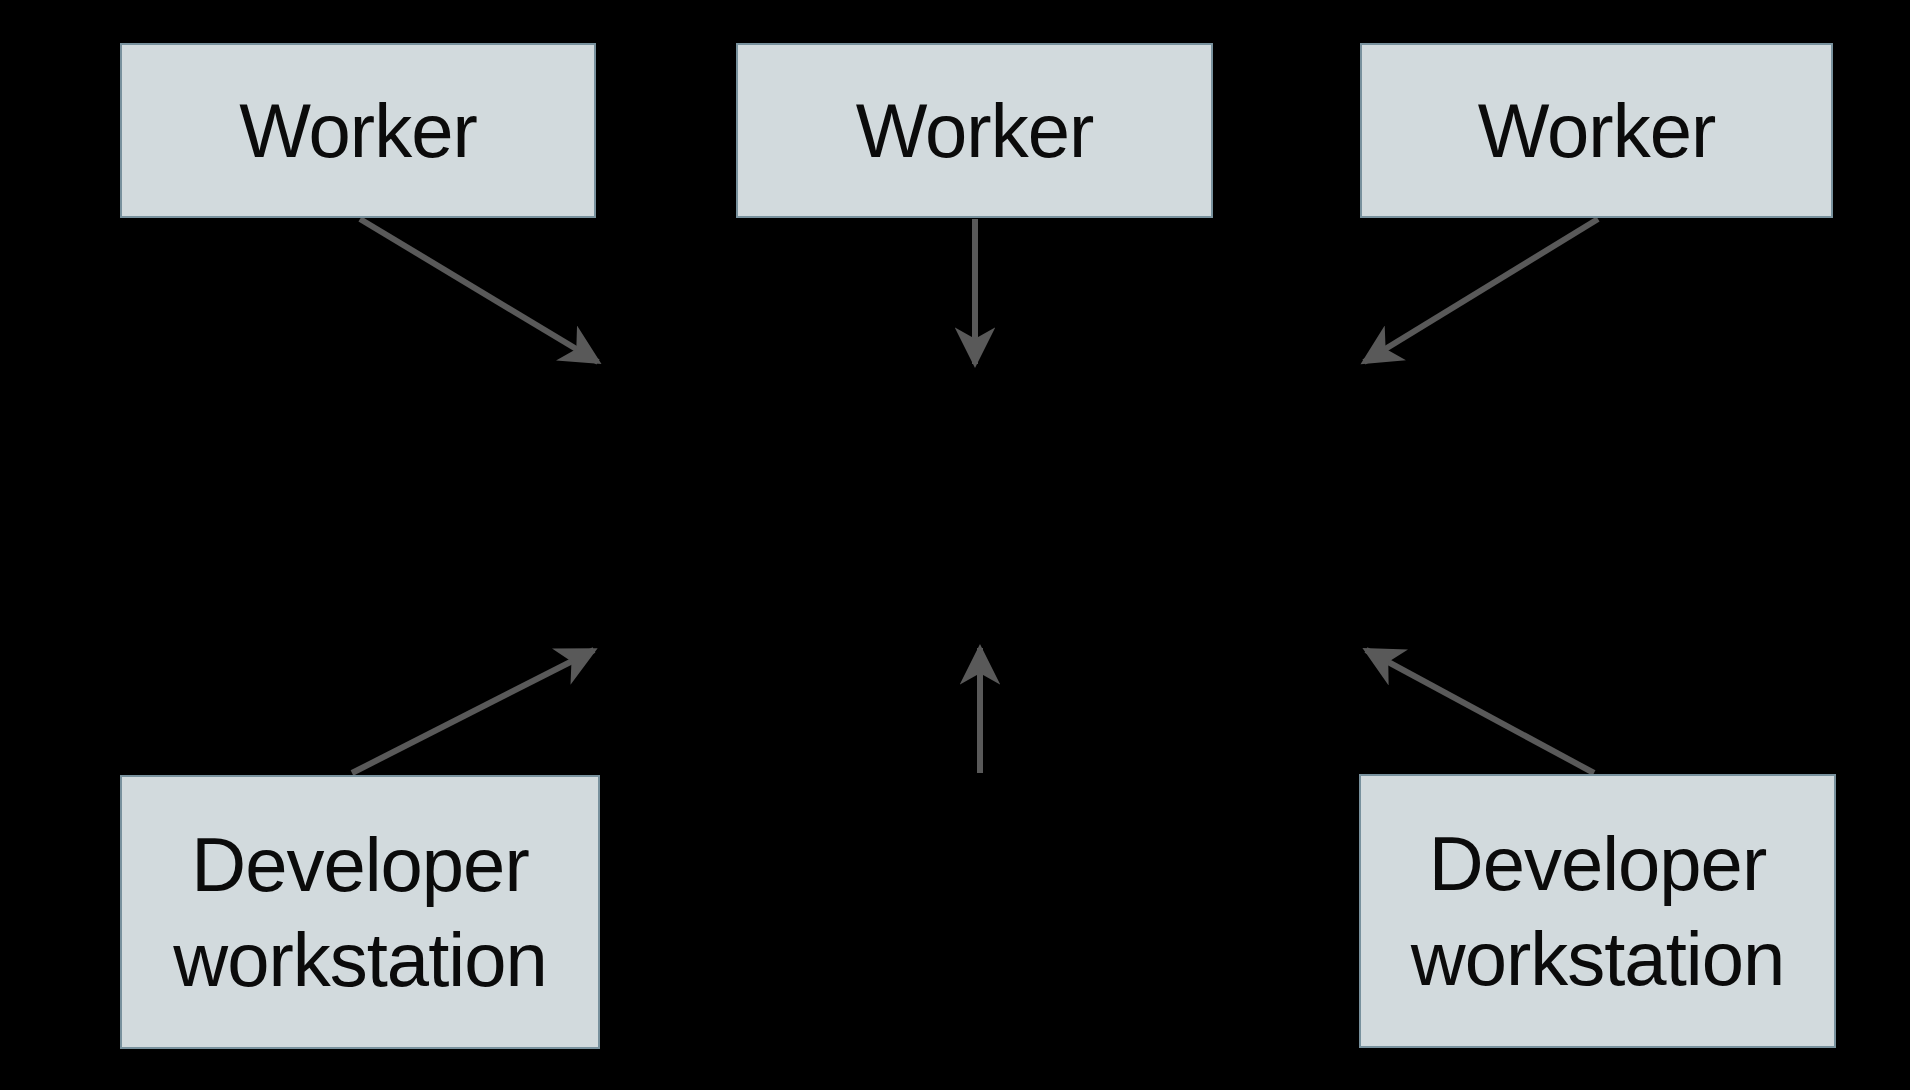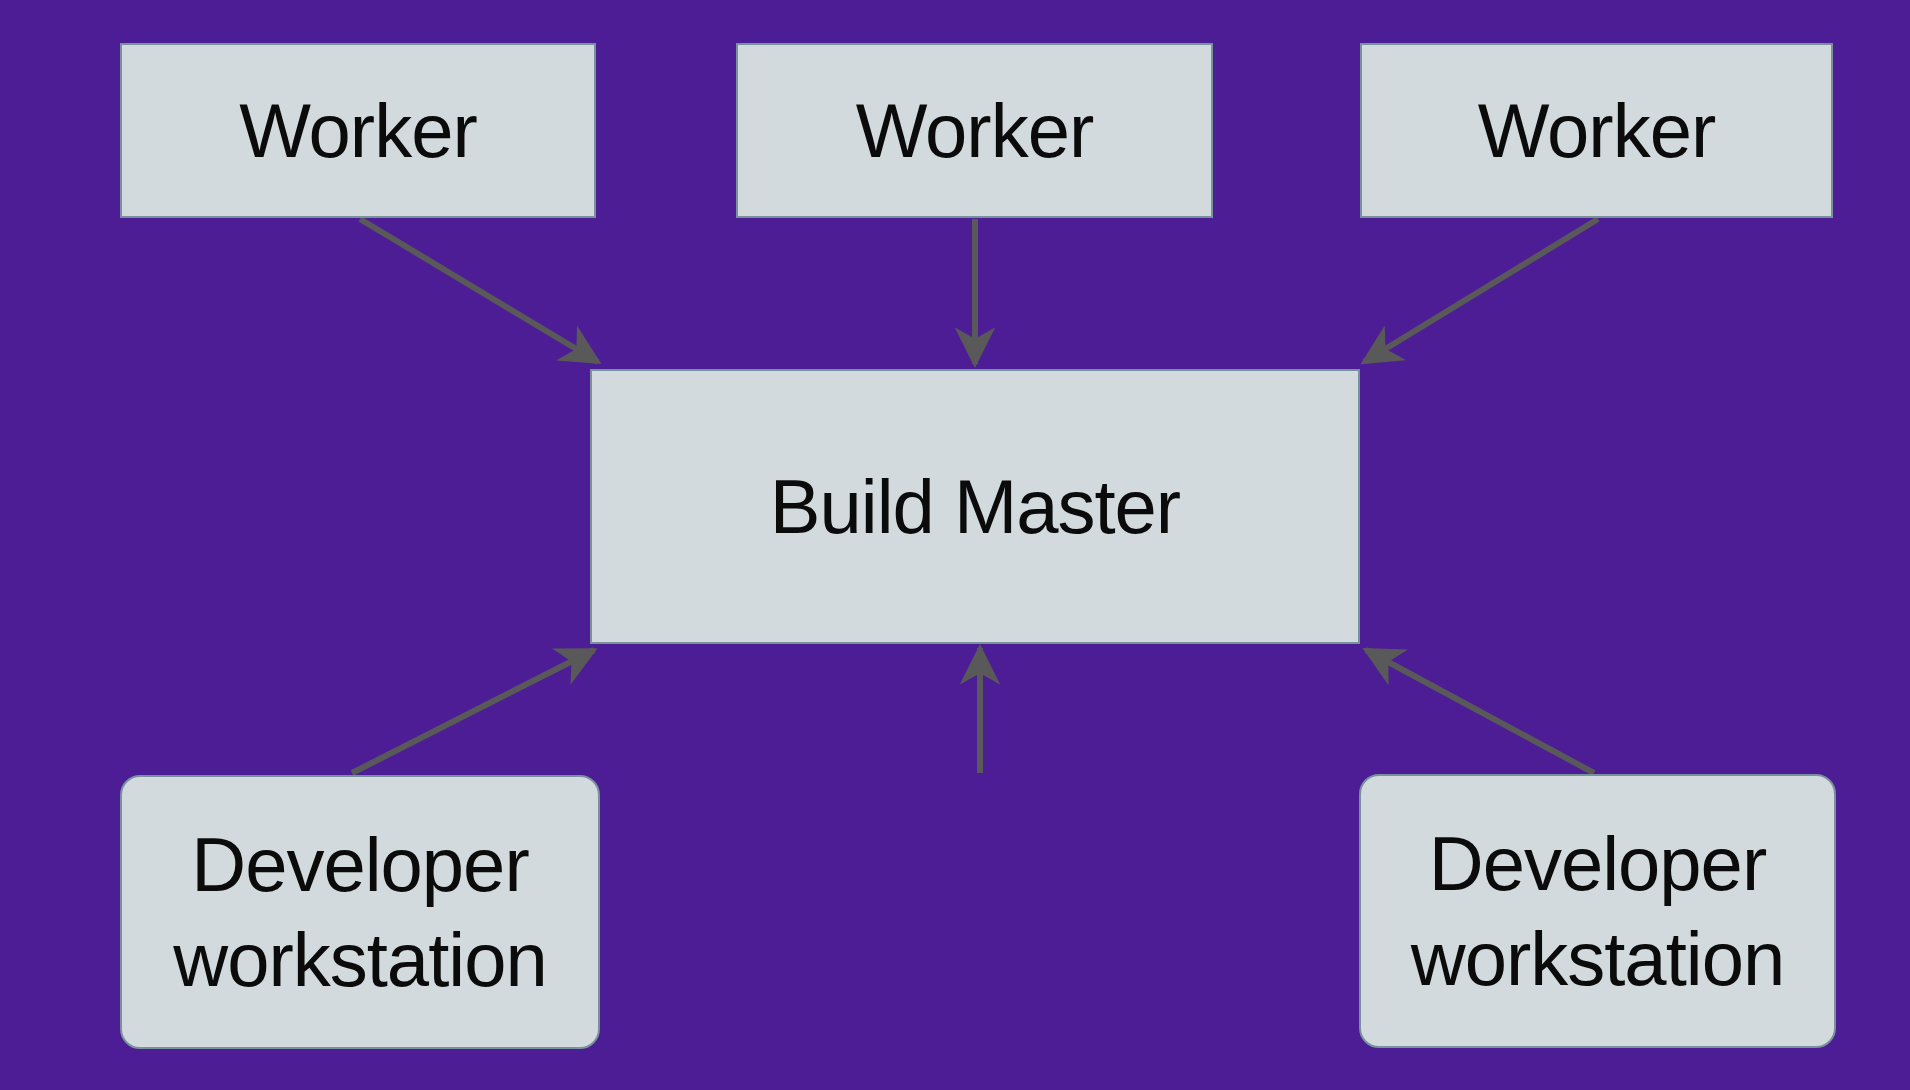--- a/index.html
+++ b/index.html
@@ -5,21 +5,21 @@
   html, body {
     margin: 0;
     padding: 0;
     background: #ffffff;
     font-family: "Liberation Sans", "DejaVu Sans", sans-serif;
   }
   .canvas {
     position: relative;
     width: 1910px;
     height: 1090px;
-    background: #4c1d95;
+    background: #000000;
     overflow: hidden;
   }
   .edges-layer {
     position: absolute;
     left: 0;
     top: 0;
     width: 1910px;
     height: 1090px;
     pointer-events: none;
   }
@@ -30,21 +30,21 @@
     border: 2px solid #78919d;
     display: flex;
     align-items: center;
     justify-content: center;
     text-align: center;
     color: #0b0b0b;
     font-size: 76px;
     line-height: 1.25;
     letter-spacing: -1px;
   }
-  .node.small-pad { padding: 12px 10px; border-radius: 20px; }
+  .node.small-pad { padding: 12px 10px; }
   #node-worker1      { left: 120px;  top: 43px;  width: 476px; height: 175px; }
   #node-worker2      { left: 736px;  top: 43px;  width: 477px; height: 175px; }
   #node-worker3      { left: 1360px; top: 43px;  width: 473px; height: 175px; }
   #node-build-master { left: 590px;  top: 369px; width: 770px; height: 275px; }
   #node-dev-left     { left: 120px;  top: 775px; width: 480px; height: 274px; }
   #node-ci-server    { left: 741px;  top: 775px; width: 479px; height: 274px; }
   #node-dev-right    { left: 1359px; top: 774px; width: 477px; height: 274px; }
   .edge {
     stroke: #595959;
     stroke-width: 6;
@@ -75,23 +75,20 @@
   </div>
 
   <div class="node" id="node-worker2">
     <span>Worker</span>
   </div>
 
   <div class="node" id="node-worker3">
     <span>Worker</span>
   </div>
 
-  <div class="node" id="node-build-master">
-    <span>Build Master</span>
-  </div>
 
   <div class="node small-pad" id="node-dev-left">
     <span>Developer workstation</span>
   </div>
 
 
   <div class="node small-pad" id="node-dev-right">
     <span>Developer workstation</span>
   </div>
 

